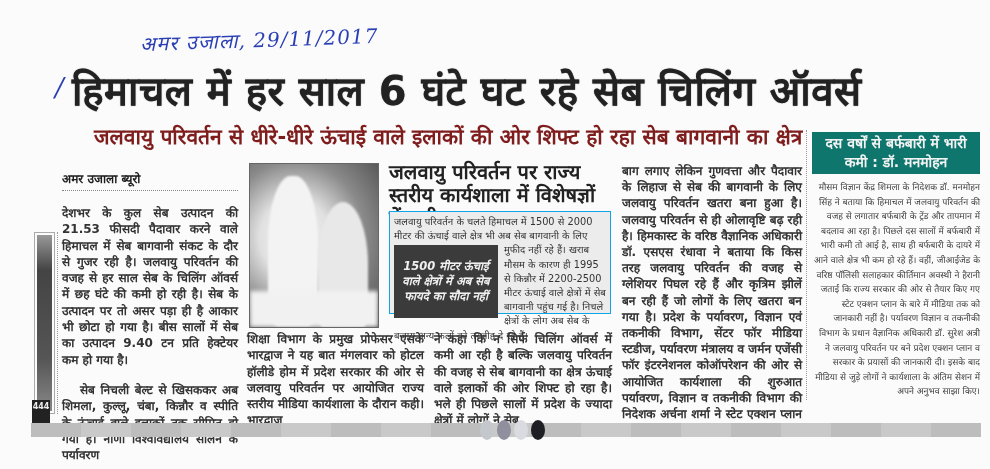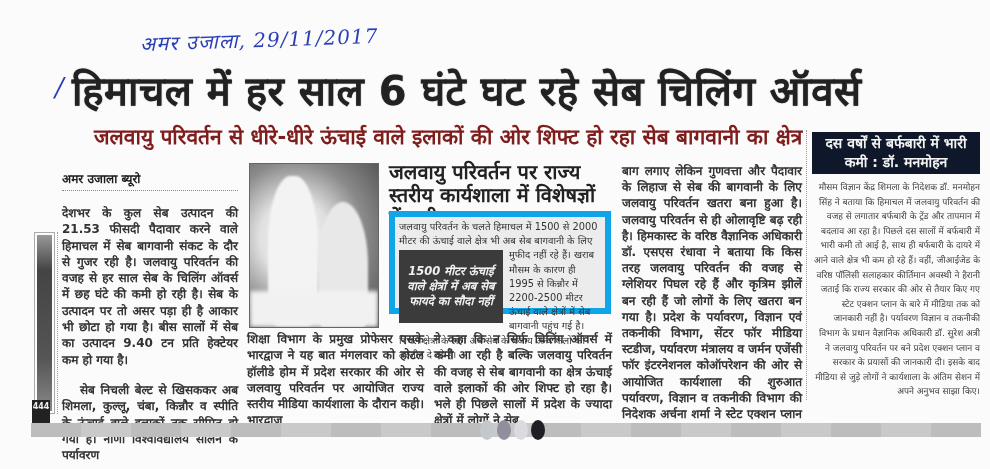--- a/index.html
+++ b/index.html
@@ -55,37 +55,37 @@
   .photo .tree1 { position: absolute; left: 18px; top: 12px; width: 50px; height: 150px; background: #f3f3f3; border-radius: 45% 45% 20% 20%; filter: blur(1px); }
   .photo .tree2 { position: absolute; left: 68px; top: 38px; width: 50px; height: 125px; background: #e8e8e8; border-radius: 50% 50% 10% 10%; filter: blur(1px); }
   .photo .ground { position: absolute; left: 0; bottom: 0; width: 100%; height: 36px; background: #f1f1f1; filter: blur(2px); }
 
   .side-title {
     position: absolute; left: 389px; top: 161px; width: 220px;
     font-size: 20px; font-weight: bold; line-height: 23px; color: #222;
   }
   .infobox {
     position: absolute; left: 389px; top: 211px; width: 222px; height: 103px;
-    border: 6px solid #0ea5e9; background: #ececec; padding: 3px 4px;
+    border: 1px solid #0ea5e9; background: #ececec; padding: 3px 4px;
     font-size: 9.8px; line-height: 14.2px; color: #333;
   }
   .infobox .callout {
     float: left; width: 104px; margin: 2px 6px 2px 0; background: #3b3b3b;
     color: #f0f0f0; font-weight: bold; font-style: italic; font-size: 11.5px;
     line-height: 15px; text-align: center; padding: 14px 2px;
   }
 
   .col2 { position: absolute; left: 247px; top: 331px; width: 177px; }
   .col3 { position: absolute; left: 434px; top: 331px; width: 178px; }
   .col4 { position: absolute; left: 622px; top: 163px; width: 180px; }
   .col4 .body-text { line-height: 16.2px; }
 
   .sidebar-head {
     position: absolute; left: 812px; top: 132px; width: 168px;
-    background: #0f172a; color: #f3f3f3; font-size: 14px; font-weight: bold;
+    background: #0f766e; color: #f3f3f3; font-size: 14px; font-weight: bold;
     line-height: 19px; text-align: center; padding: 2px 4px;
   }
   .sidebar-body {
     position: absolute; left: 812px; top: 180px; width: 168px;
     font-size: 8.9px; line-height: 14.6px; text-align: right; color: #3c3c3c;
   }
 
   .bottom-band {
     position: absolute; left: 31px; top: 423px; width: 950px; height: 14px;
     background: repeating-linear-gradient(90deg, #bdbdbd 0 50px, #c9c9c9 50px 100px);

